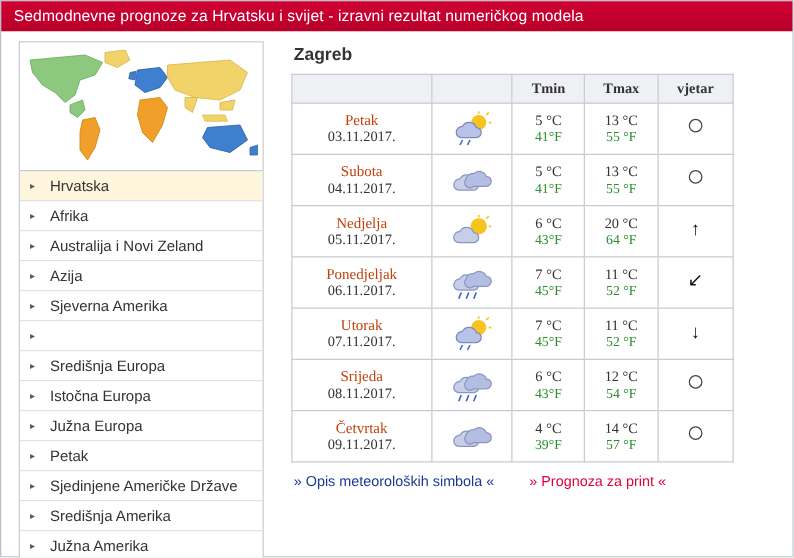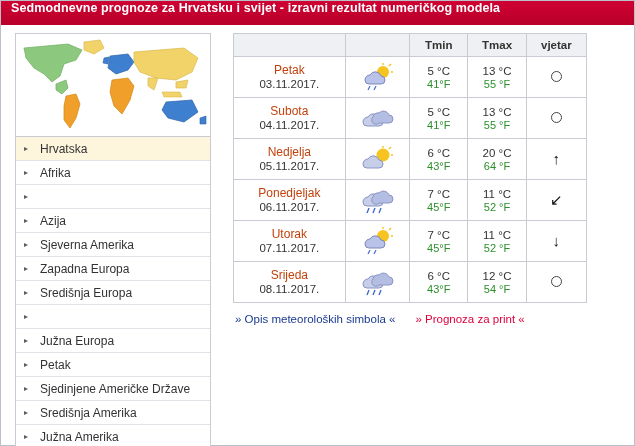--- a/index.html
+++ b/index.html
@@ -23,23 +23,23 @@
     border: 1px solid #b9c0c8;
     background: #ffffff;
   }
   
   .titlebar {
     height: 24px;
     background: #c3002f;
     background: linear-gradient(to bottom, #cf0033 0%, #b80029 100%);
     color: #ffffff;
     font-size: 12.5px;
-    font-weight: bold;
+    font-weight: normal;
     display: flex;
-    align-items: flex-start;
+    align-items: center;
     padding-left: 10px;
     letter-spacing: 0.1px;
     white-space: nowrap;
     overflow: hidden;
   }
   
   .content {
     display: flex;
     align-items: flex-start;
     padding: 8px 0 0 0;
@@ -110,20 +110,21 @@
   }
   table.forecast {
     border-collapse: collapse;
     width: 354px;
     background: #ffffff;
   }
   table.forecast th,
   table.forecast td {
     border: 1px solid #c8ccd2;
     padding: 0;
+    font-family: Liberation Serif, serif;
   }
   table.forecast thead th {
     background: #eef0f3;
     height: 22px;
     font-size: 11.5px;
     font-weight: bold;
     color: #333333;
     text-align: center;
     vertical-align: middle;
   }
@@ -178,29 +179,30 @@
     border: 1px solid #444444;
     border-radius: 50%;
     background: #ffffff;
   }
   
   .footer {
     display: flex;
     width: 354px;
     margin: 10px 0 0 2px;
     font-size: 11.5px;
+    gap: 24px;
   }
   .footer .left {
     color: #1a3a8f;
     flex: 0 0 auto;
     cursor: pointer;
   }
   .footer .right {
     color: #e0003c;
-    margin-left: 20px;
+    margin-left: 4px;
     cursor: pointer;
   }
   
   .wicon {
     display: inline-block;
     width: 40px;
     height: 28px;
     position: relative;
     vertical-align: middle;
   }
@@ -252,39 +254,40 @@
         <li class="active">
           <span class="arrow">▸</span>
           <span class="label">Hrvatska</span>
         </li>
         <li>
           <span class="arrow">▸</span>
           <span class="label">Afrika</span>
         </li>
         <li>
           <span class="arrow">▸</span>
+          <span class="label">Australija i Novi Zeland</span>
         </li>
         <li>
           <span class="arrow">▸</span>
           <span class="label">Azija</span>
         </li>
         <li>
           <span class="arrow">▸</span>
           <span class="label">Sjeverna Amerika</span>
         </li>
         <li>
           <span class="arrow">▸</span>
-          <span class="label">Zapadna Europa</span>
         </li>
         <li>
           <span class="arrow">▸</span>
           <span class="label">Središnja Europa</span>
         </li>
         <li>
           <span class="arrow">▸</span>
+          <span class="label">Istočna Europa</span>
         </li>
         <li>
           <span class="arrow">▸</span>
           <span class="label">Južna Europa</span>
         </li>
         <li>
           <span class="arrow">▸</span>
           <span class="label">Petak</span>
         </li>
         <li>
@@ -297,20 +300,21 @@
         </li>
         <li>
           <span class="arrow">▸</span>
           <span class="label">Južna Amerika</span>
         </li>
       </ul>
     </div>
 
     <div class="main">
 
+      <div class="city-title">Zagreb</div>
 
       <table class="forecast">
         <thead>
           <tr>
             <th class="col-day blank"></th>
             <th class="col-icon blank"></th>
             <th class="col-tmin">Tmin</th>
             <th class="col-tmax">Tmax</th>
             <th class="col-wind">vjetar</th>
           </tr>
@@ -499,20 +503,45 @@
             </td>
             <td>
               <div class="temp-c">12 °C</div>
               <div class="temp-f">54 °F</div>
             </td>
             <td class="wind-cell">
               <span class="wind-calm"></span>
             </td>
           </tr>
 
+          <tr>
+            <td>
+              <div class="day-name">Četvrtak</div>
+              <div class="day-date">09.11.2017.</div>
+            </td>
+            <td>
+              <span class="wicon">
+                <svg width="40" height="28" viewBox="0 0 40 28">
+                  <path d="M6 18 a5 5 0 0 1 5-5 a6 6 0 0 1 11 1 a4 4 0 0 1 0 8 H10 a4 4 0 0 1 -4 -4 Z" fill="#c6cee8" stroke="#8b95c4" stroke-width="1"></path>
+                  <path d="M16 13 a5 5 0 0 1 6-4 a6 6 0 0 1 10 2 a4 4 0 0 1 0 8 H22 a4 4 0 0 1 -6 -6 Z" fill="#b4bee2" stroke="#8b95c4" stroke-width="1"></path>
+                </svg>
+              </span>
+            </td>
+            <td>
+              <div class="temp-c">4 °C</div>
+              <div class="temp-f">39°F</div>
+            </td>
+            <td>
+              <div class="temp-c">14 °C</div>
+              <div class="temp-f">57 °F</div>
+            </td>
+            <td class="wind-cell">
+              <span class="wind-calm"></span>
+            </td>
+          </tr>
         </tbody>
       </table>
 
       <div class="footer">
         <span class="left">» Opis meteoroloških simbola «</span>
         <span class="right">» Prognoza za print «</span>
       </div>
 
     </div>
   </div>

